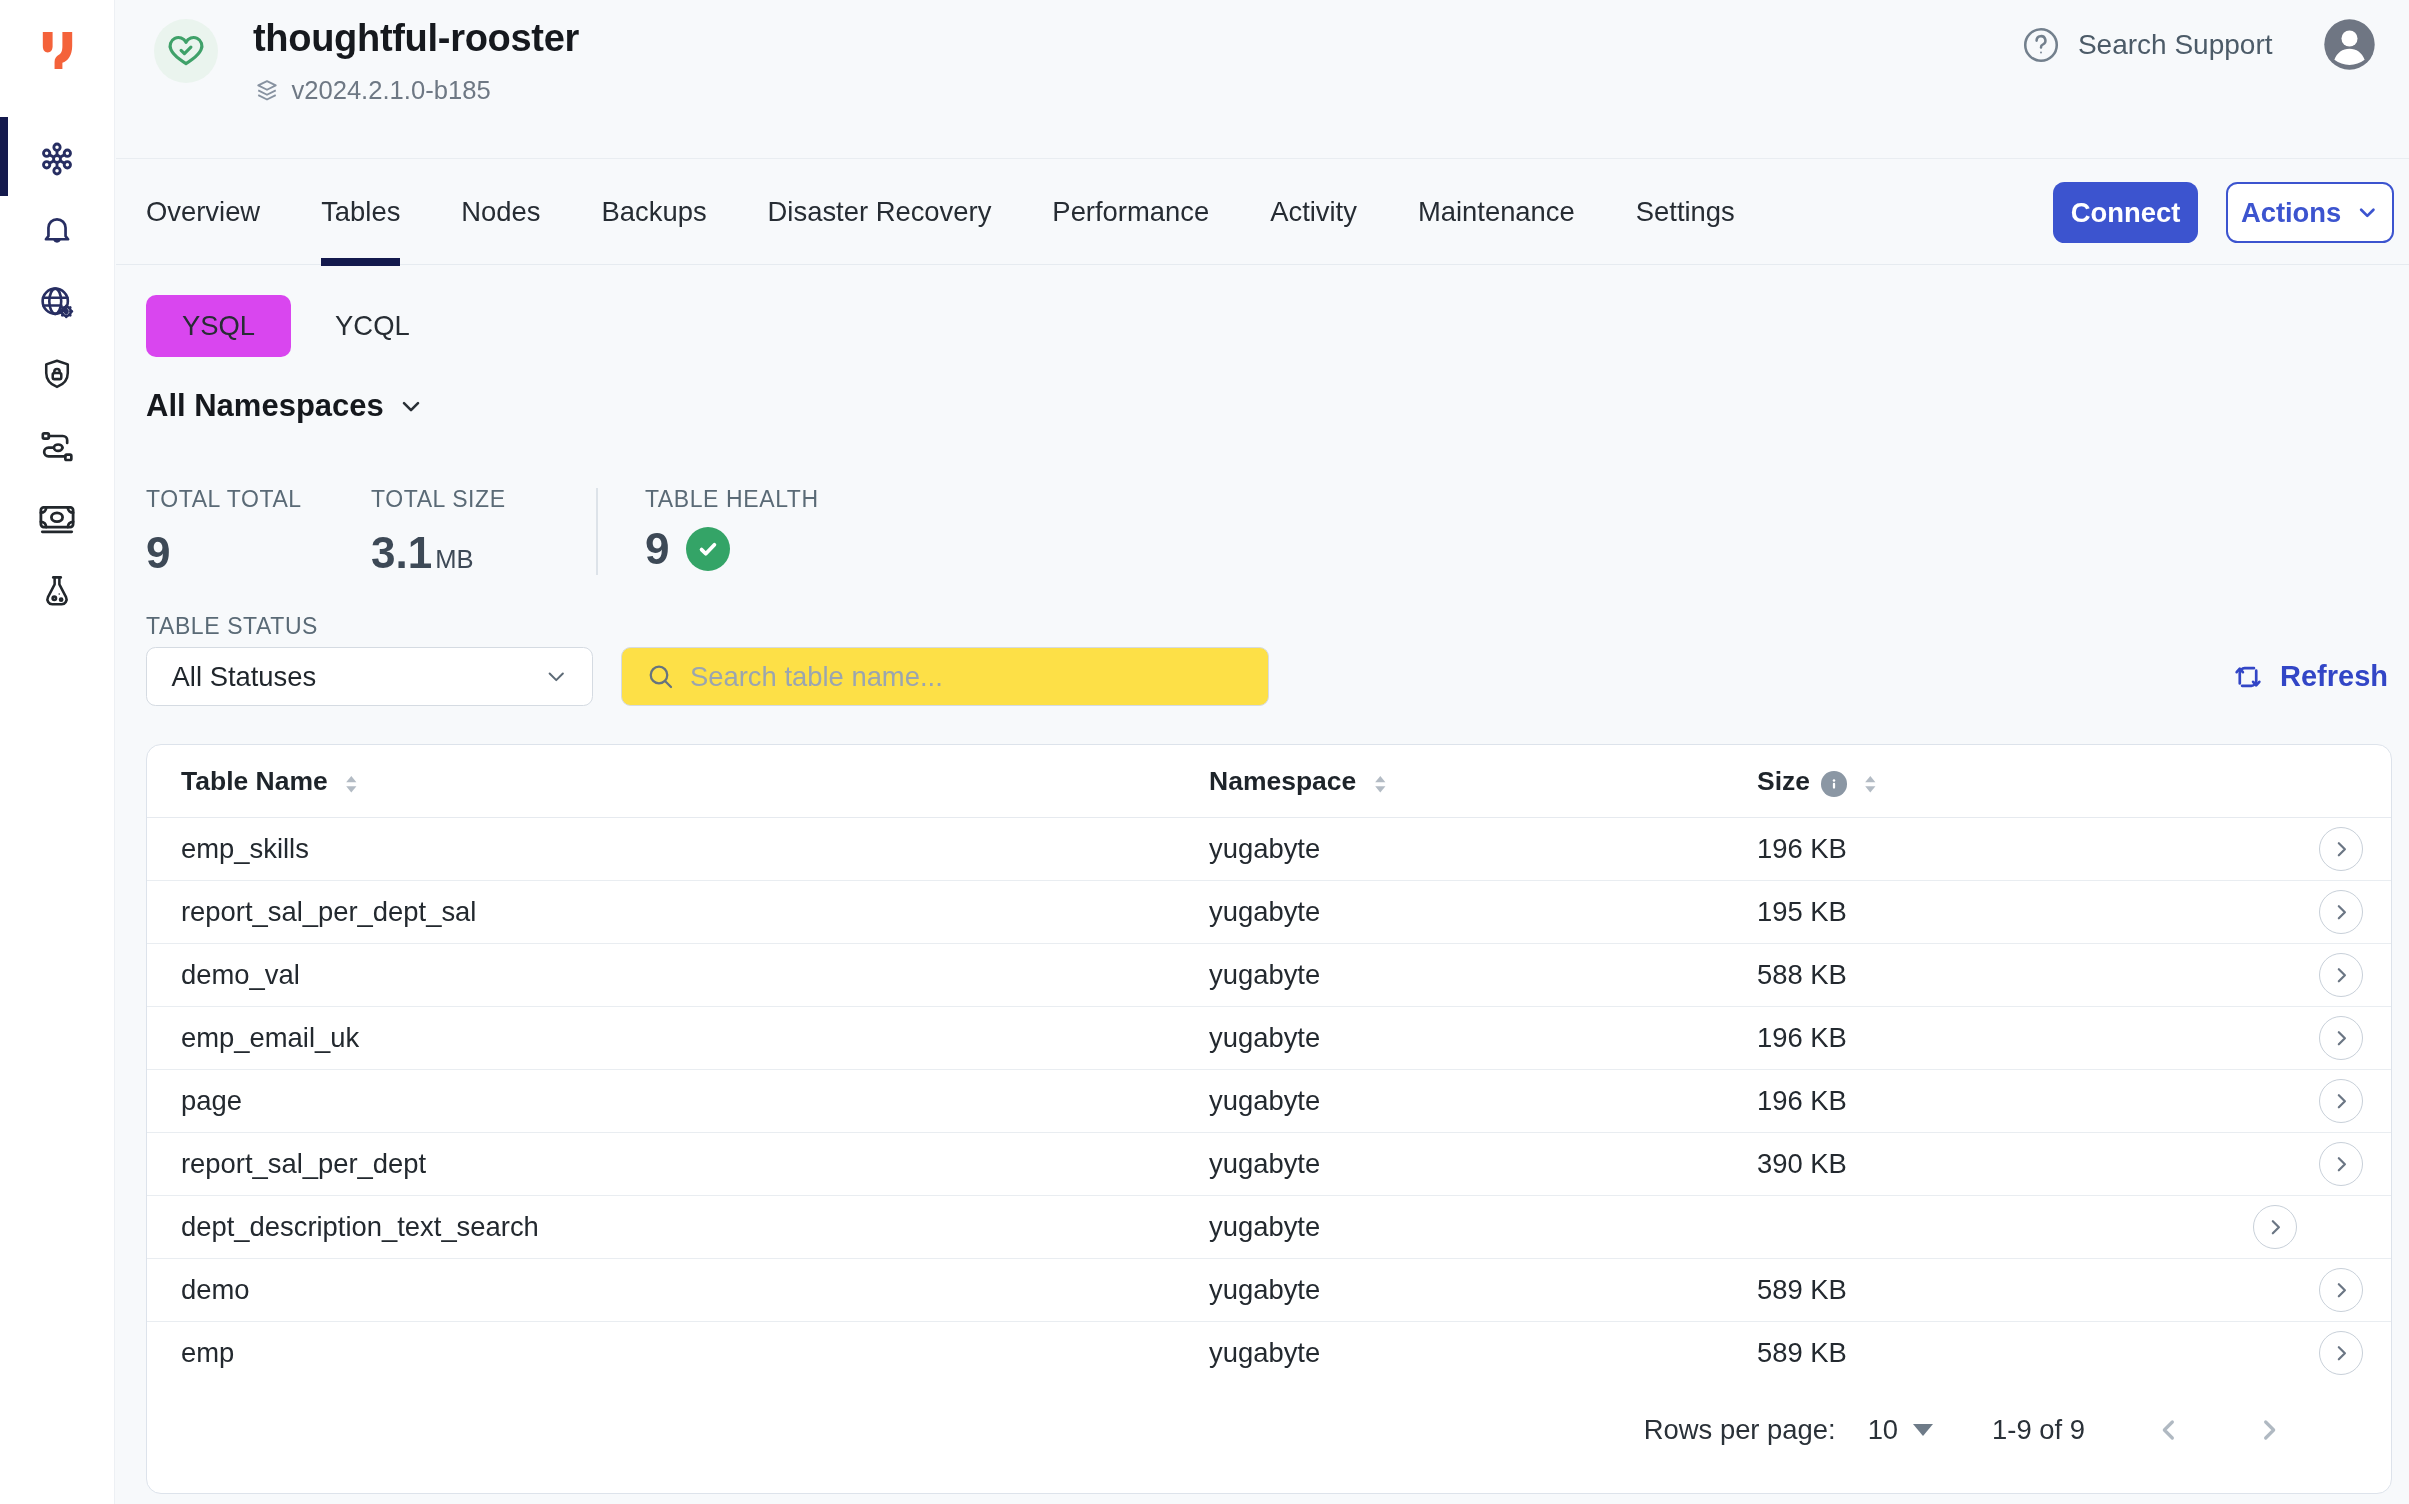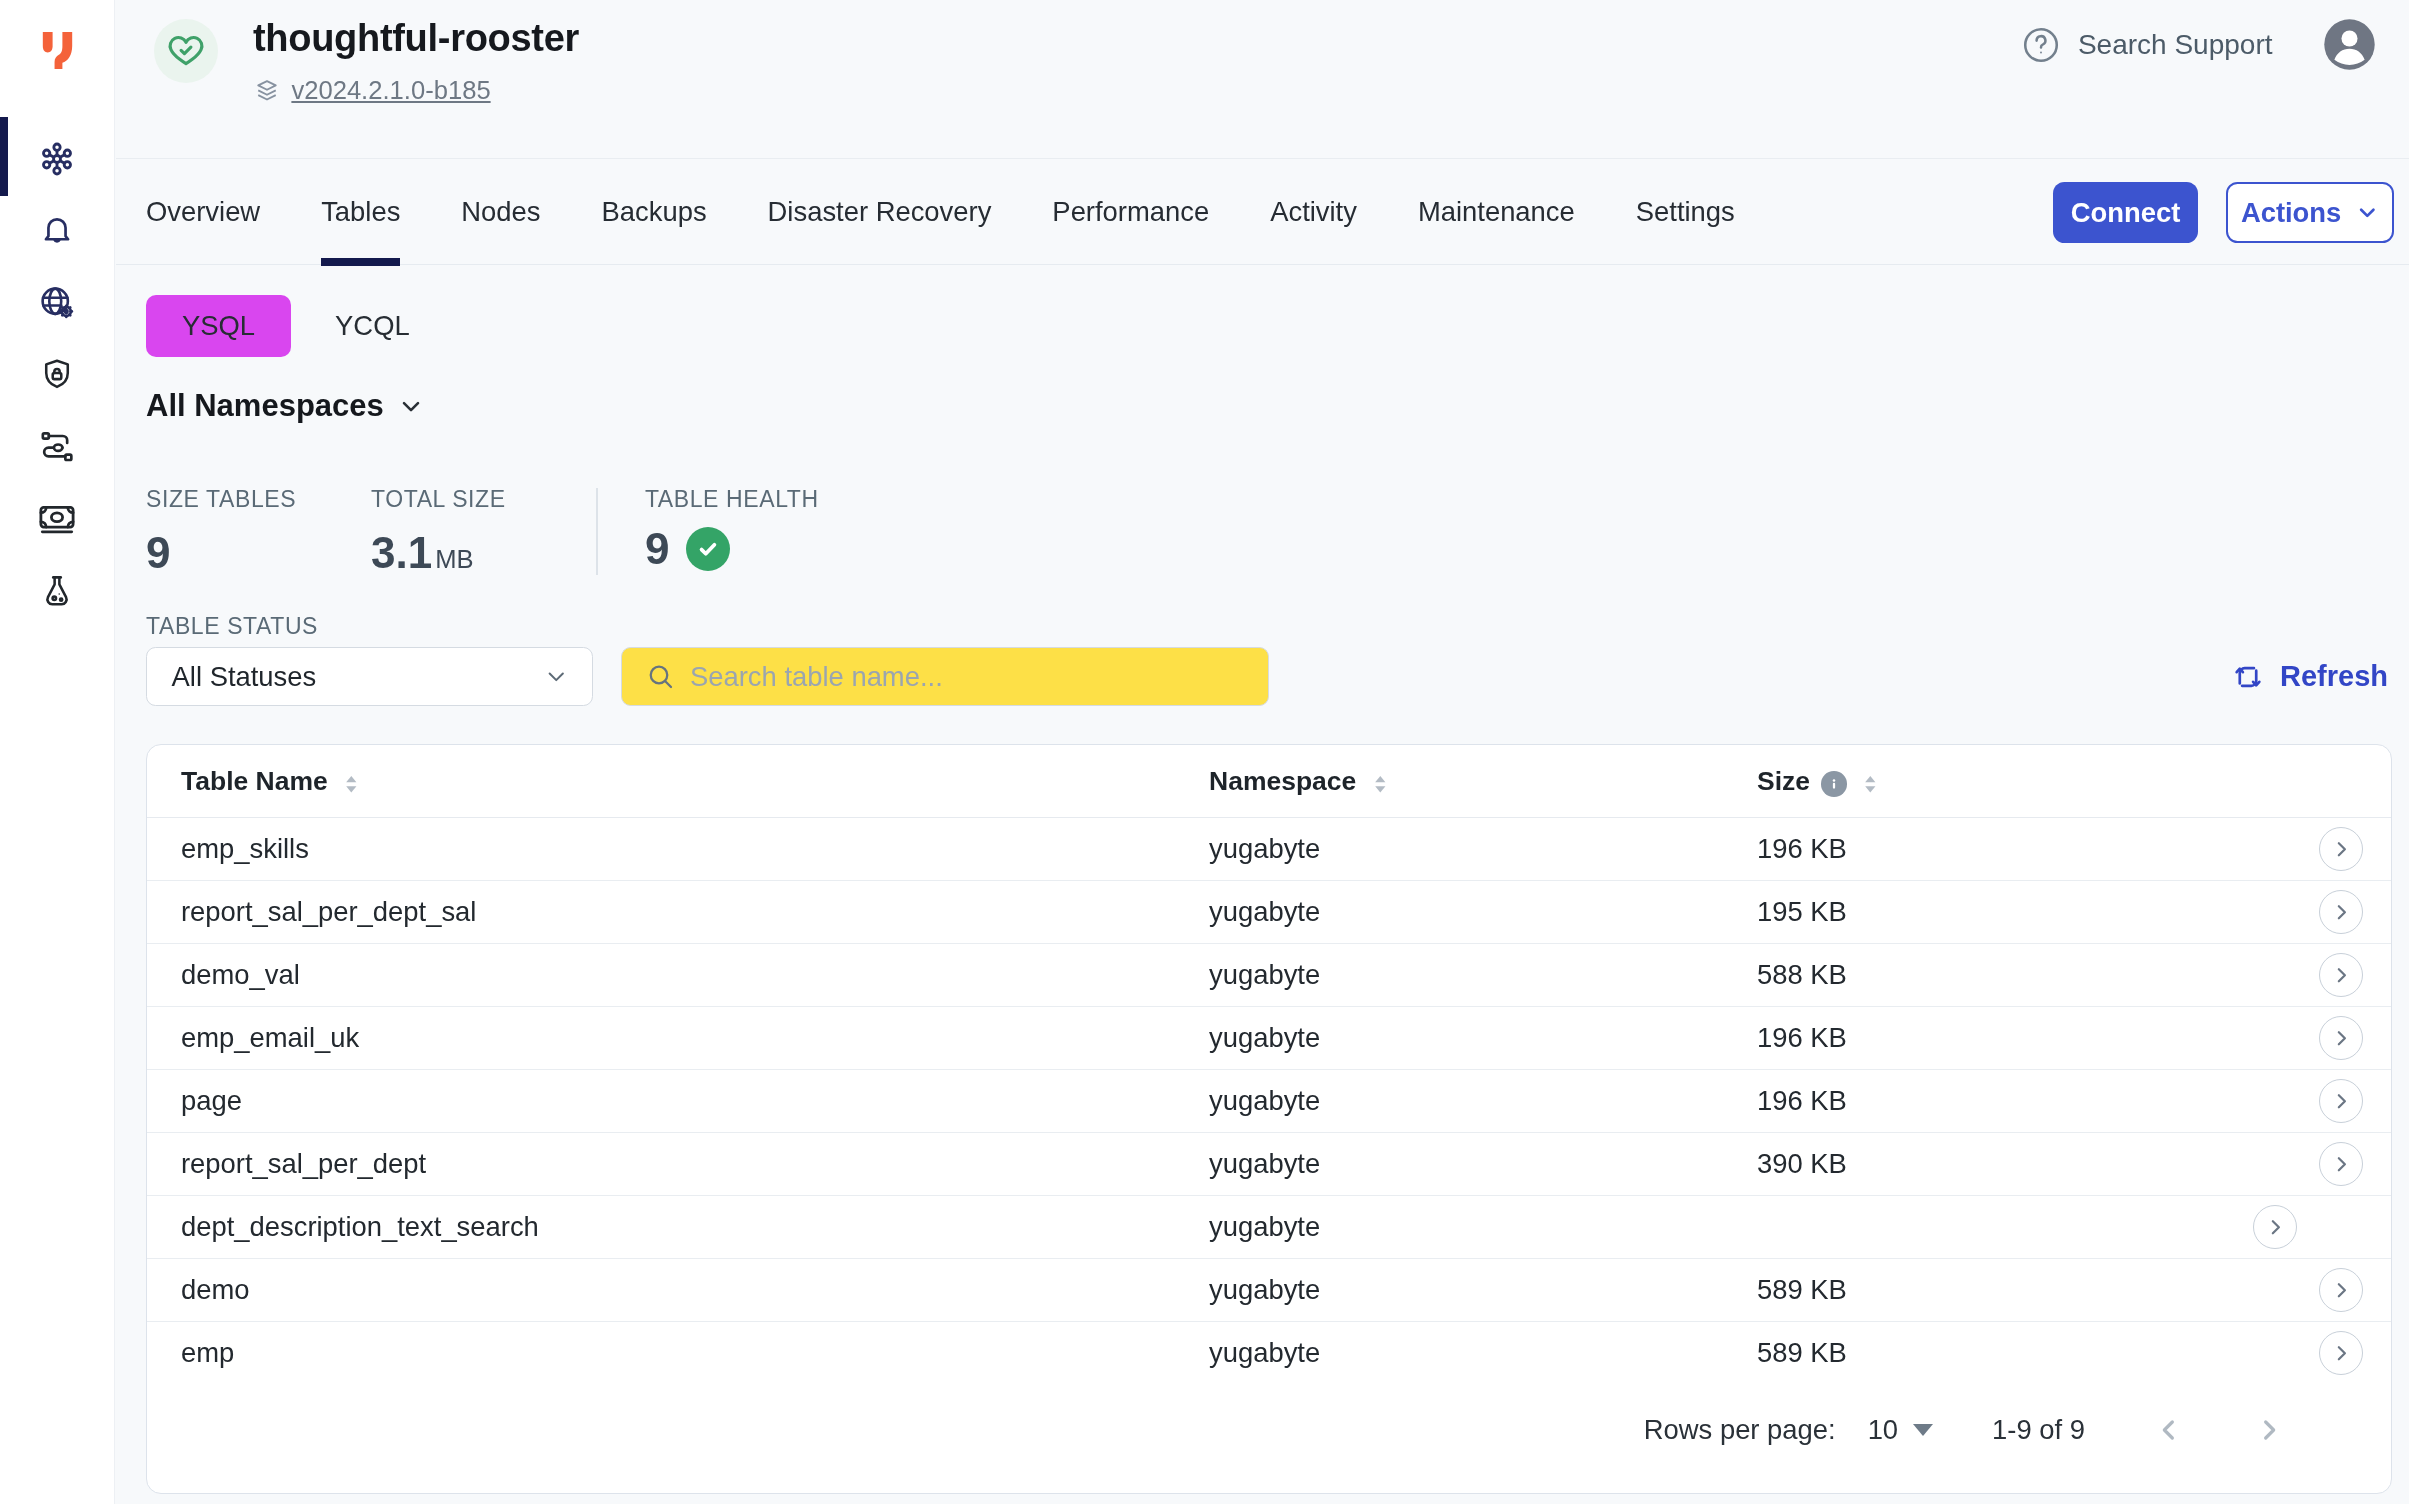--- a/index.html
+++ b/index.html
@@ -28,21 +28,21 @@
   .header{position:relative;height:159px;border-bottom:1.9px solid #e9edf1;box-sizing:border-box;}
   .health-badge{
     position:absolute;left:38px;top:19px;width:64px;height:64px;border-radius:50%;
     background:#eaf4ee;display:flex;align-items:center;justify-content:center;
   }
   .page-title{
     position:absolute;left:137px;top:17px;font-size:38px;font-weight:700;color:#16191e;letter-spacing:-0.3px;
   }
   .version-row{
     position:absolute;left:137px;top:76px;display:flex;align-items:center;gap:10.4px;
-    color:#6e7884;font-size:25.6px;text-decoration:underline;
+    color:#6e7884;font-size:25.6px;
   }
   .header-right{
     position:absolute;right:32px;top:15px;height:59px;display:flex;align-items:center;gap:23px;
   }
   .support{display:flex;align-items:center;gap:15px;color:#4c5b68;font-size:28px;cursor:pointer;}
   .avatar{width:55px;height:55px;border-radius:50%;margin-left:26.5px;cursor:pointer;}
   
   .tabbar{position:relative;height:106px;border-bottom:1.9px solid #e6ebf0;box-sizing:border-box;}
   .tabs{position:absolute;left:30px;top:0;height:100%;display:flex;gap:61px;}
   .tab{
@@ -300,21 +300,21 @@
 
     <div class="ns-row">
       <span class="ns-label">All Namespaces</span>
       <svg viewBox="0 0 24 24" width="28" height="28" fill="none" stroke="#2a3036" stroke-width="2.2" stroke-linecap="round" stroke-linejoin="round">
         <path d="M6 9.5l6 6 6-6"></path>
       </svg>
     </div>
 
     <div class="stats">
       <div class="stat">
-        <div class="stat-label">SIZE TABLES</div>
+        <div class="stat-label">TOTAL TOTAL</div>
         <div class="stat-value">9</div>
       </div>
       <div class="stat">
         <div class="stat-label">TOTAL SIZE</div>
         <div class="stat-value">
           <span>3.1</span>
             <span class="stat-unit">MB</span>
         </div>
       </div>
       <div class="stat-divider"></div>

